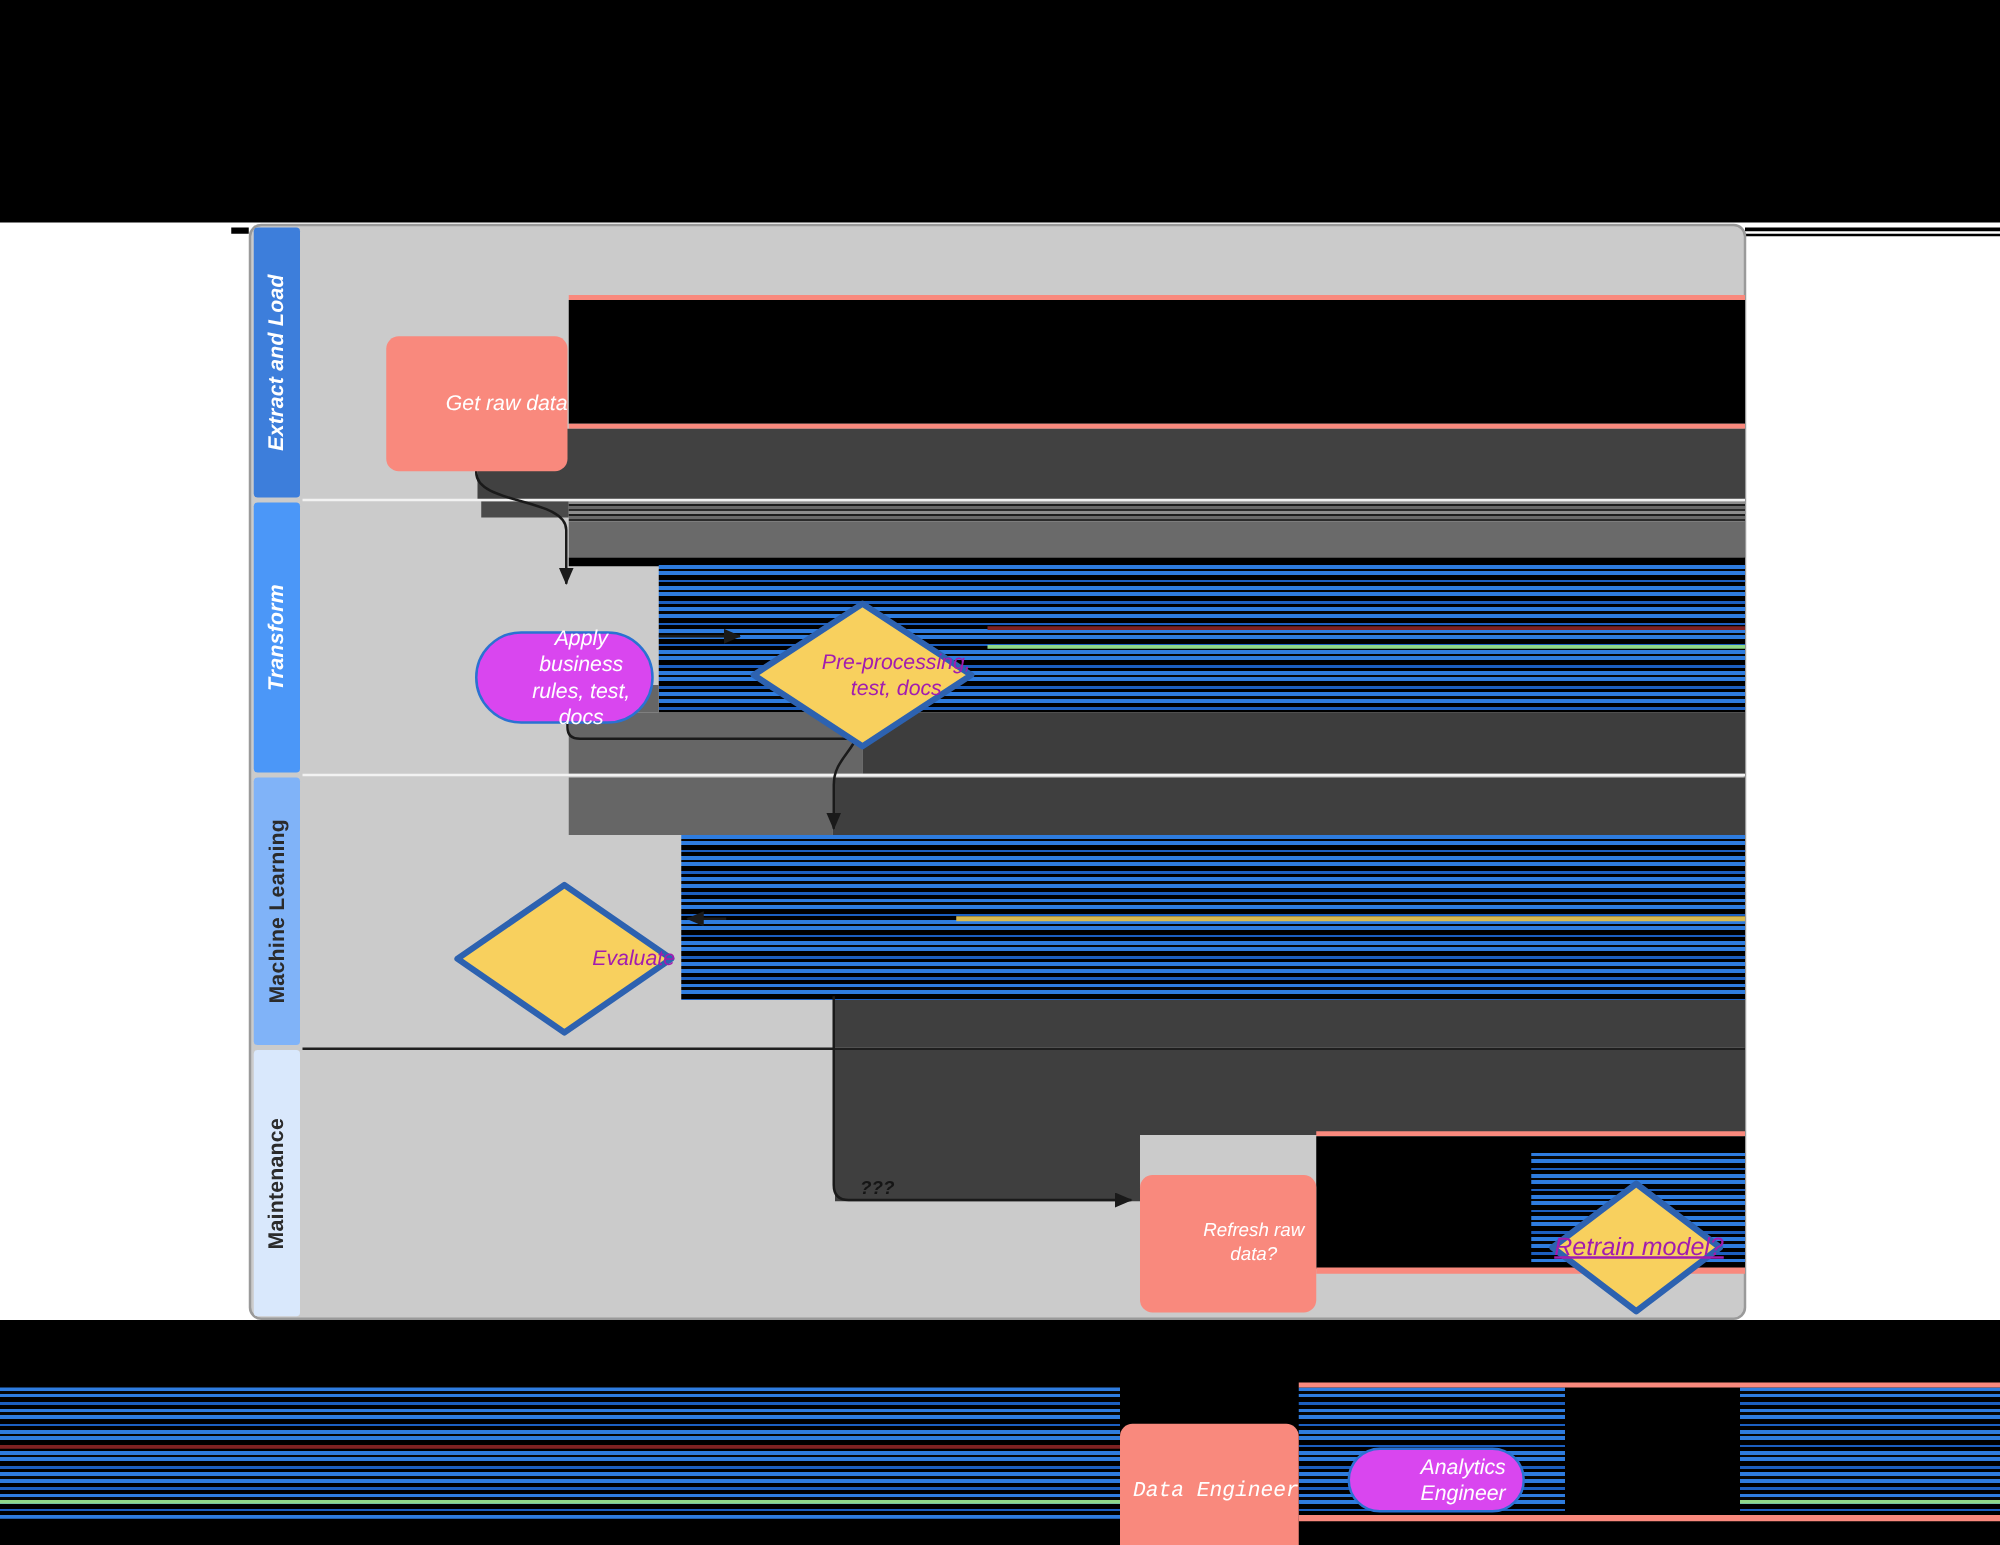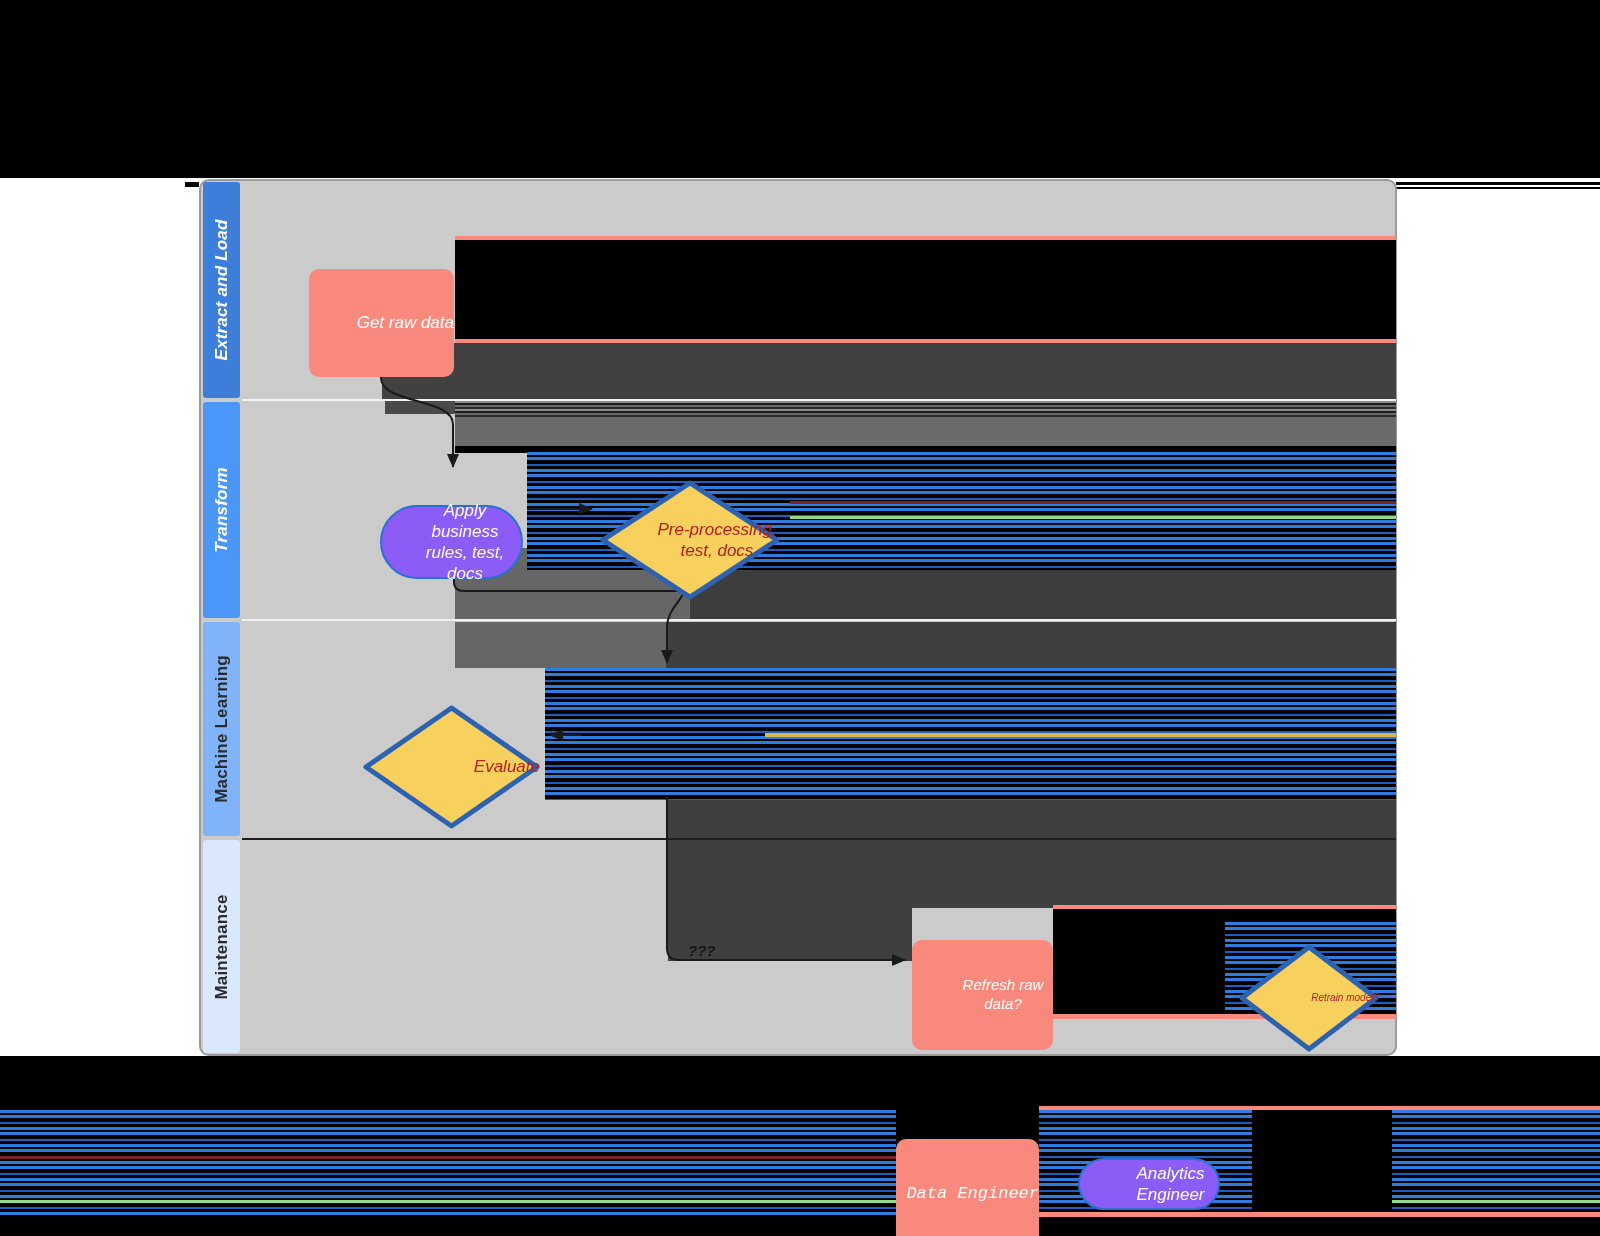--- a/index.html
+++ b/index.html
@@ -24,24 +24,24 @@
                display:flex;align-items:center;justify-content:center;}
   .lane-label{transform:rotate(-90deg);white-space:nowrap;font-weight:bold;
               font-size:17px;letter-spacing:.2px;}
   .lane-label.lt{color:#ffffff;font-style:italic;}
   .lane-label.dk{color:#2b2b2b;}
   
   .node{position:absolute;display:flex;align-items:center;justify-content:flex-end;
         text-align:center;box-sizing:border-box;margin-top:32px;}
   .node .nlabel{font-size:17px;line-height:1.25;color:#fff;font-style:italic;
                 position:relative;z-index:2;}
-  .node .nlabel.dark{color:#b91c1c;}
+  .node .nlabel.dark{color:#a21caf;}
   .node .nlabel.sm{font-size:15px;}
   .pinkrect{background:#f9897d;border-radius:10px;}
-  .stadium{background:#8b5cf6;border-radius:40px;border:2px solid #2a72d2;}
+  .stadium{background:#d946ef;border-radius:40px;border:2px solid #2a72d2;}
   .diamond-svg{position:absolute;left:0;top:0;z-index:1;}
   .qlabel{position:absolute;font-weight:bold;font-style:italic;font-size:15px;
           color:#151515;z-index:6;}
   .connectors{position:absolute;left:0;top:0;z-index:5;pointer-events:none;}
   .node{z-index:6;}
   .pinkline{background:#f9897d;}
 </style>
 </head>
 <body>
 
@@ -140,21 +140,21 @@
 
   <div class="node pinkrect" style="left:912px;top:908px;width:141px;height:110px;">
     <span class="nlabel sm" style="max-width:100px;">Refresh raw data?</span>
   </div>
 
 
   <div class="node" style="left:1239px;top:912px;width:140px;height:108px;">
     <svg class="diamond-svg" width="140" height="108">
       <polygon points="70,3 137,54 70,105 3,54" fill="#f8d05e" stroke="#2d62b0" stroke-width="5" stroke-linejoin="round"></polygon>
     </svg>
-    <span class="nlabel dark" style="white-space:nowrap;font-size:10px;">Retrain model?</span>
+    <span class="nlabel dark" style="white-space:nowrap;font-size:20px;text-decoration:underline;">Retrain model?</span>
   </div>
 
   <div class="qlabel" style="left:688px;top:942px;">???</div>
 
   <div class="g stripes-blue" style="left:0;top:1110px;width:896px;height:105px;"></div>
   <div class="g stripes-blue" style="left:1039px;top:1110px;width:213px;height:105px;"></div>
   <div class="g stripes-blue" style="left:1392px;top:1110px;width:208px;height:105px;"></div>
   <div class="g pinkline" style="left:1039px;top:1106px;width:561px;height:4px;"></div>
   <div class="g pinkline" style="left:1039px;top:1212px;width:561px;height:5px;"></div>
   <div class="g" style="left:0;top:1156px;width:896px;height:3px;background:#7e2222;"></div>

